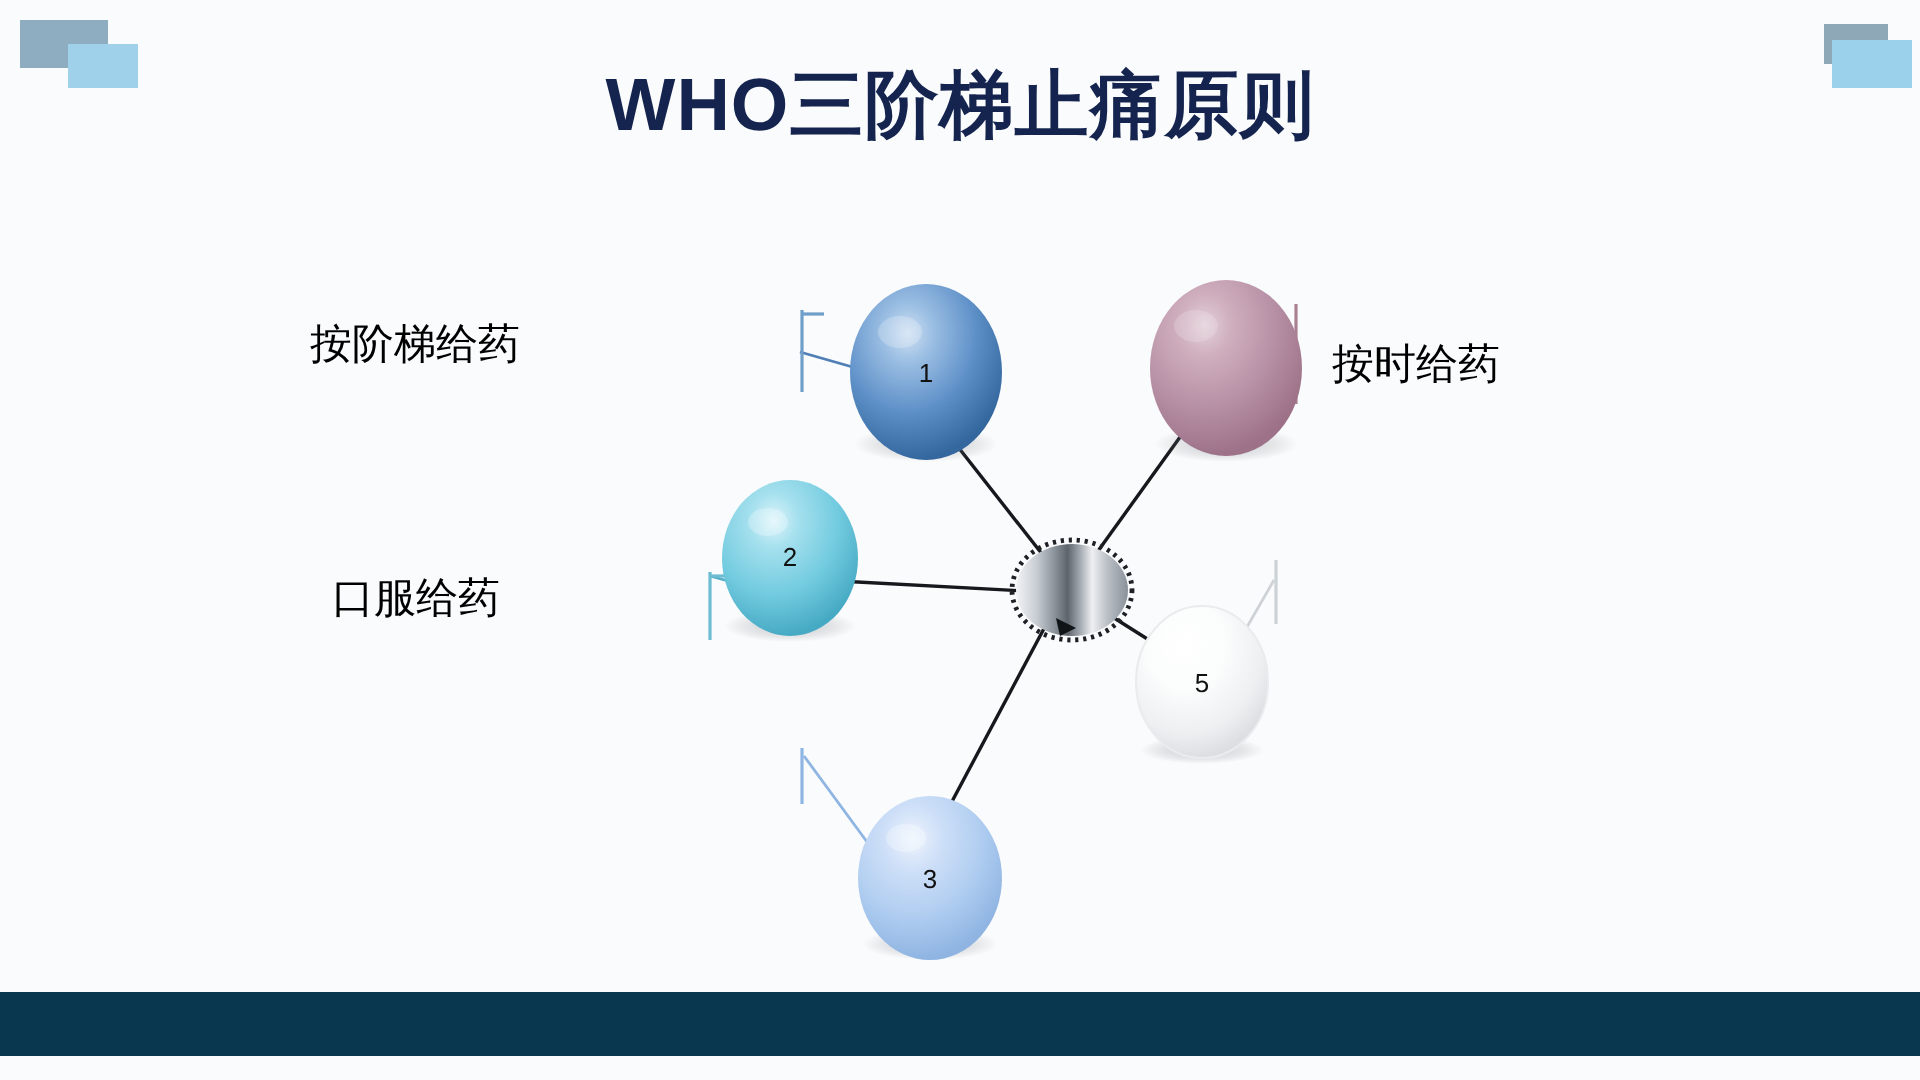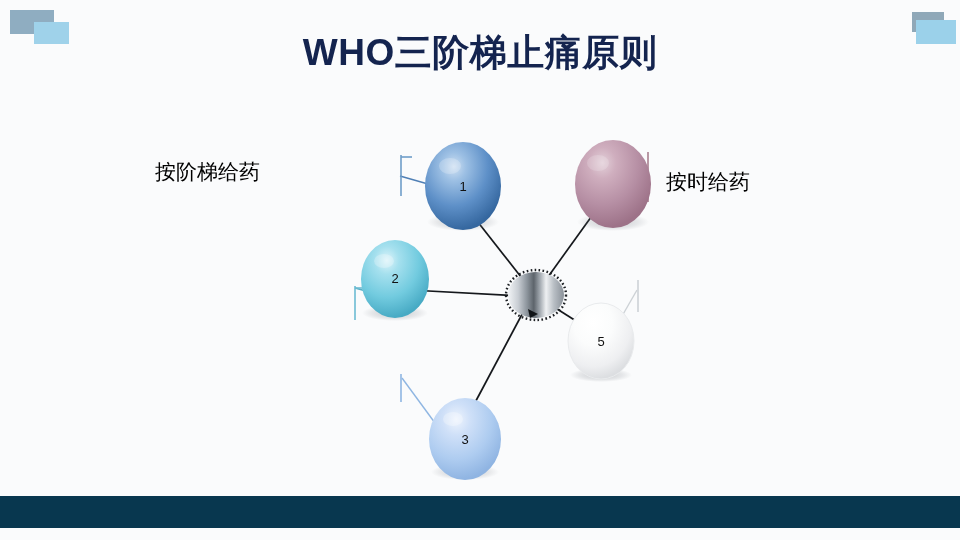--- a/index.html
+++ b/index.html
@@ -225,17 +225,18 @@
     </g>
   </svg>
 
   <div class="node-num" style="left:443px; top:179px; width:40px;">1</div>
   <div class="node-num" style="left:375px; top:271px; width:40px;">2</div>
   <div class="node-num" style="left:445px; top:432px; width:40px;">3</div>
   <div class="node-num" style="left:593px; top:177px; width:40px;"></div>
   <div class="node-num" style="left:581px; top:334px; width:40px;">5</div>
 
   <div class="label lbl-1">按阶梯给药</div>
+  <div class="label lbl-2">口服给药</div>
   <div class="label lbl-4">按时给药</div>
 
   <div id="footer-band"></div>
 
 </div>
 
 </body></html>

